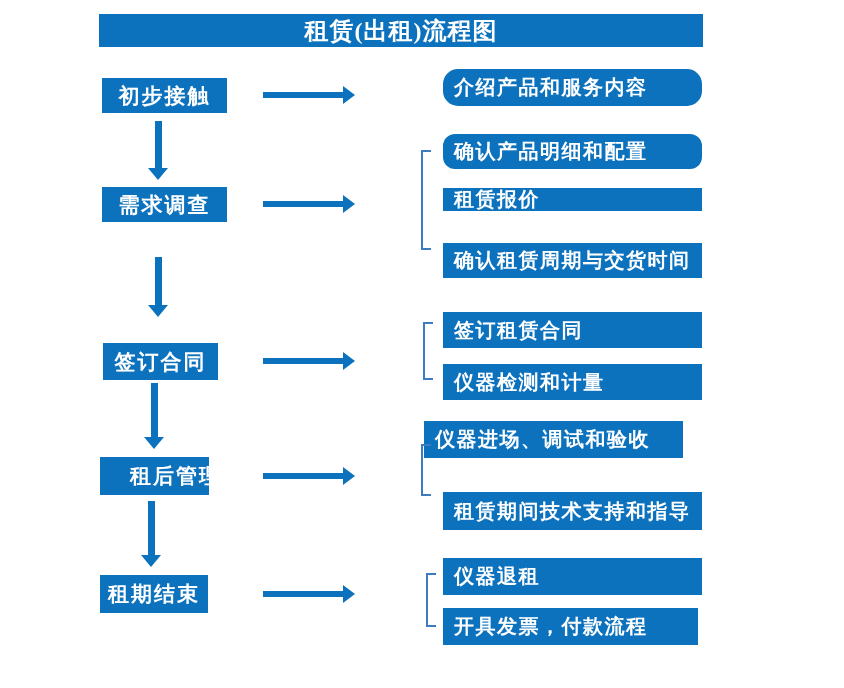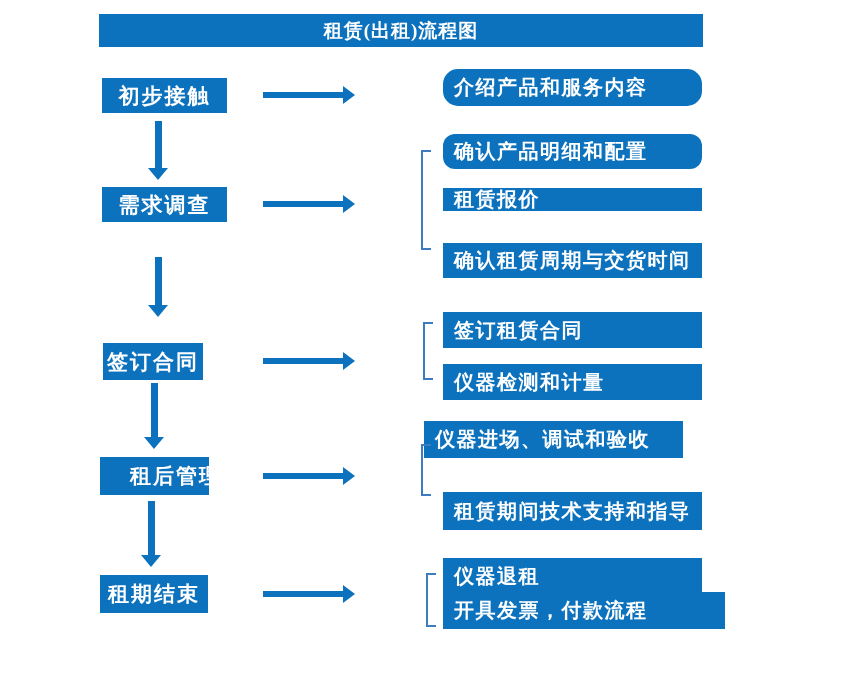--- a/index.html
+++ b/index.html
@@ -16,21 +16,21 @@
     background: var(--primary, #0d72bd);
     color: var(--text, #ffffff);
     font-weight: bold;
     display: flex;
     align-items: center;
     box-sizing: border-box;
     white-space: nowrap;
   }
   .title-bar {
     justify-content: center;
-    font-size: 19px;
+    font-size: 24px;
     letter-spacing: 1px;
   }
   .stage {
     justify-content: center;
     font-size: 21px;
     letter-spacing: 2px;
   }
   .detail {
     justify-content: flex-start;
     padding-left: 11px;
@@ -82,34 +82,34 @@
 </style>
 </head>
 <body>
 
 <div class="canvas">
 
   <div class="box title-bar" style="left:99px; top:14px; width:604px; height:33px;">租赁(出租)流程图</div>
 
   <div class="box stage" style="left:102px; top:78px; width:125px; height:35px;">初步接触</div>
   <div class="box stage" style="left:102px; top:187px; width:125px; height:35px;">需求调查</div>
-  <div class="box stage" style="left:103px; top:343px; width:100px; height:37px;font-family:Liberation Mono, monospace;">签订合同</div>
+  <div class="box stage" style="left:103px; top:343px; width:115px; height:37px;font-family:Liberation Mono, monospace;">签订合同</div>
   <div class="box stage" style="left:100px; top:457px; width:109px; height:38px;padding-left:43px;">租后管理</div>
   <div class="box stage" style="left:100px; top:575px; width:108px; height:38px;">租期结束</div>
 
   <div class="box detail" style="left:443px; top:69px; width:259px; height:37px;border-radius:15px;">介绍产品和服务内容</div>
   <div class="box detail" style="left:443px; top:134px; width:259px; height:35px;border-radius:12px;">确认产品明细和配置</div>
   <div class="box detail" style="left:443px; top:188px; width:259px; height:23px;">租赁报价</div>
   <div class="box detail" style="left:443px; top:243px; width:259px; height:35px;">确认租赁周期与交货时间</div>
   <div class="box detail" style="left:443px; top:312px; width:259px; height:36px;">签订租赁合同</div>
   <div class="box detail" style="left:443px; top:364px; width:259px; height:36px;">仪器检测和计量</div>
   <div class="box detail" style="left:424px; top:421px; width:259px; height:37px;">仪器进场、调试和验收</div>
   <div class="box detail" style="left:443px; top:492px; width:259px; height:38px;">租赁期间技术支持和指导</div>
   <div class="box detail" style="left:443px; top:558px; width:259px; height:37px;">仪器退租</div>
-  <div class="box detail" style="left:443px; top:592px; width:282px; height:37px;">开具发票，付款流程</div>
+  <div class="box detail" style="left:443px; top:608px; width:255px; height:37px;">开具发票，付款流程</div>
 
   <div class="h-arrow" style="left:263px; top:92px;"></div>
   <div class="h-arrow" style="left:263px; top:201px;"></div>
   <div class="h-arrow" style="left:263px; top:358px;"></div>
   <div class="h-arrow" style="left:263px; top:473px;"></div>
   <div class="h-arrow" style="left:263px; top:591px;"></div>
 
   <div class="v-arrow" style="left:155px; top:121px; height:47px;"></div>
   <div class="v-arrow" style="left:155px; top:257px; height:48px;"></div>
   <div class="v-arrow" style="left:151px; top:383px; height:54px;"></div>

